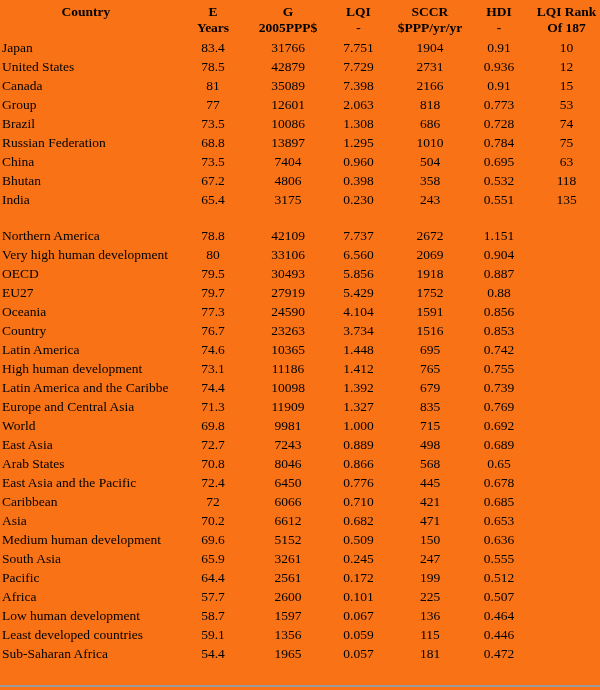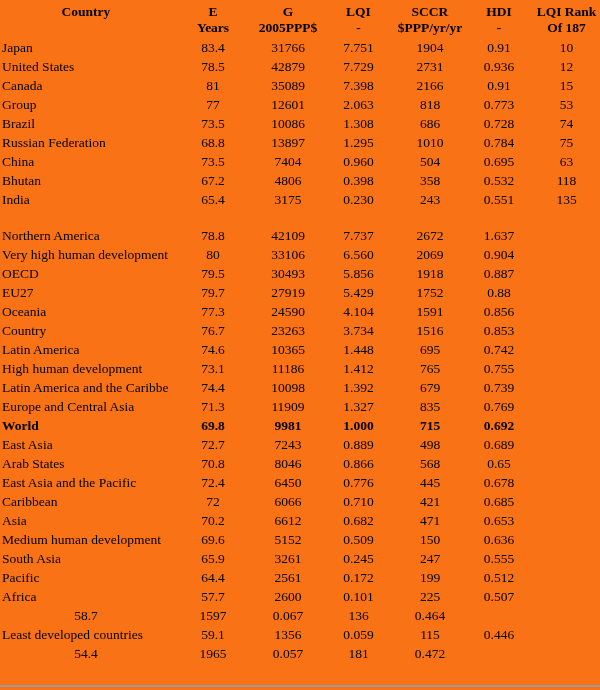--- a/index.html
+++ b/index.html
@@ -21,21 +21,21 @@
     height: 19px;
     line-height: 19px;
   }
   .cell { white-space: nowrap; }
   .cell.num { text-align: center; }
   .cell.name { padding-left: 2px; overflow: visible; }
   .row.header { height: 32px; }
   .row.header .cell { text-align: center; font-weight: bold; }
   .hl { display: block; height: 16px; line-height: 16px; }
   .group-label { text-align: center; font-weight: bold; }
-  .bold { font-weight: bold; }
+  .bold { font-weight: normal; }
   #country-rows { margin-top: 2px; }
   #group-section { margin-top: 17px; }
   .bottom-rule {
     position: absolute;
     left: 0; top: 685px;
     width: 600px; height: 2px;
     background: #9b9b9b;
   }
 </style>
 </head>
@@ -159,21 +159,21 @@
     </div>
 
   <div id="group-section">
     <div id="group-rows">
         <div class="row">
           <div class="cell name">Northern America</div>
           <div class="cell num">78.8</div>
           <div class="cell num">42109</div>
           <div class="cell num">7.737</div>
           <div class="cell num">2672</div>
-          <div class="cell num">1.637</div>
+          <div class="cell num">1.151</div>
           <div class="cell num"></div>
         </div>
         <div class="row">
           <div class="cell name">Very high human development</div>
           <div class="cell num">80</div>
           <div class="cell num">33106</div>
           <div class="cell num">6.560</div>
           <div class="cell num">2069</div>
           <div class="cell num">0.904</div>
           <div class="cell num"></div>
@@ -334,37 +334,39 @@
         <div class="row">
           <div class="cell name">Africa</div>
           <div class="cell num">57.7</div>
           <div class="cell num">2600</div>
           <div class="cell num">0.101</div>
           <div class="cell num">225</div>
           <div class="cell num">0.507</div>
           <div class="cell num"></div>
         </div>
         <div class="row">
+          <div class="cell name">Low human development</div>
           <div class="cell num">58.7</div>
           <div class="cell num">1597</div>
           <div class="cell num">0.067</div>
           <div class="cell num">136</div>
           <div class="cell num">0.464</div>
           <div class="cell num"></div>
         </div>
         <div class="row">
           <div class="cell name">Least developed countries</div>
           <div class="cell num">59.1</div>
           <div class="cell num">1356</div>
           <div class="cell num">0.059</div>
           <div class="cell num">115</div>
           <div class="cell num">0.446</div>
           <div class="cell num"></div>
         </div>
         <div class="row">
+          <div class="cell name">Sub-Saharan Africa</div>
           <div class="cell num">54.4</div>
           <div class="cell num">1965</div>
           <div class="cell num">0.057</div>
           <div class="cell num">181</div>
           <div class="cell num">0.472</div>
           <div class="cell num"></div>
         </div>
       </div>
   </div>
 

